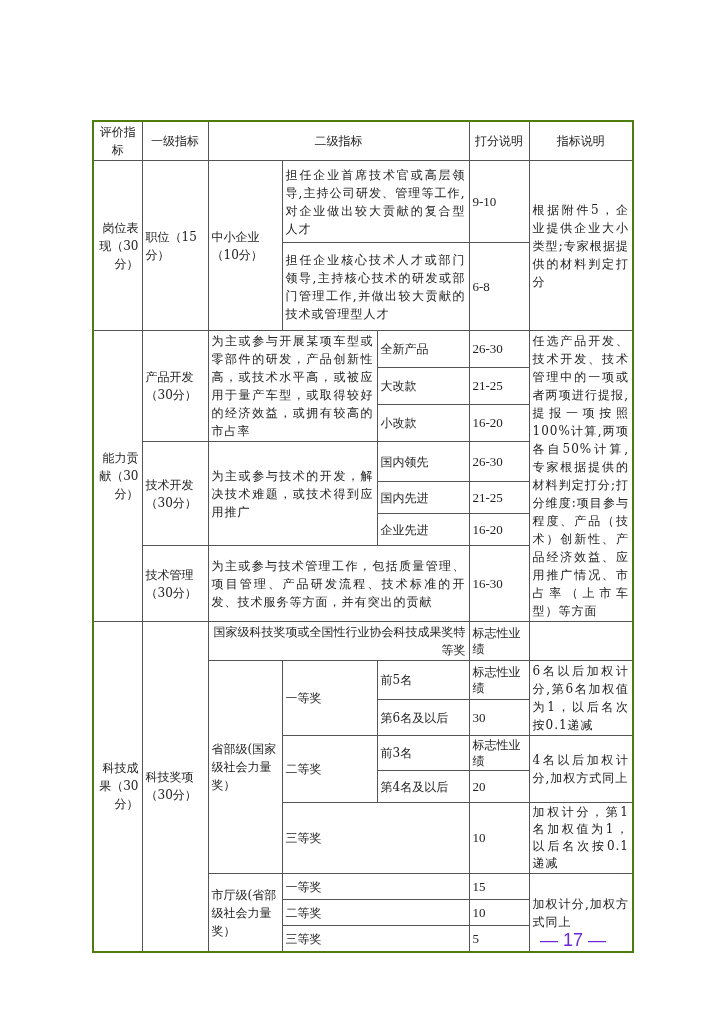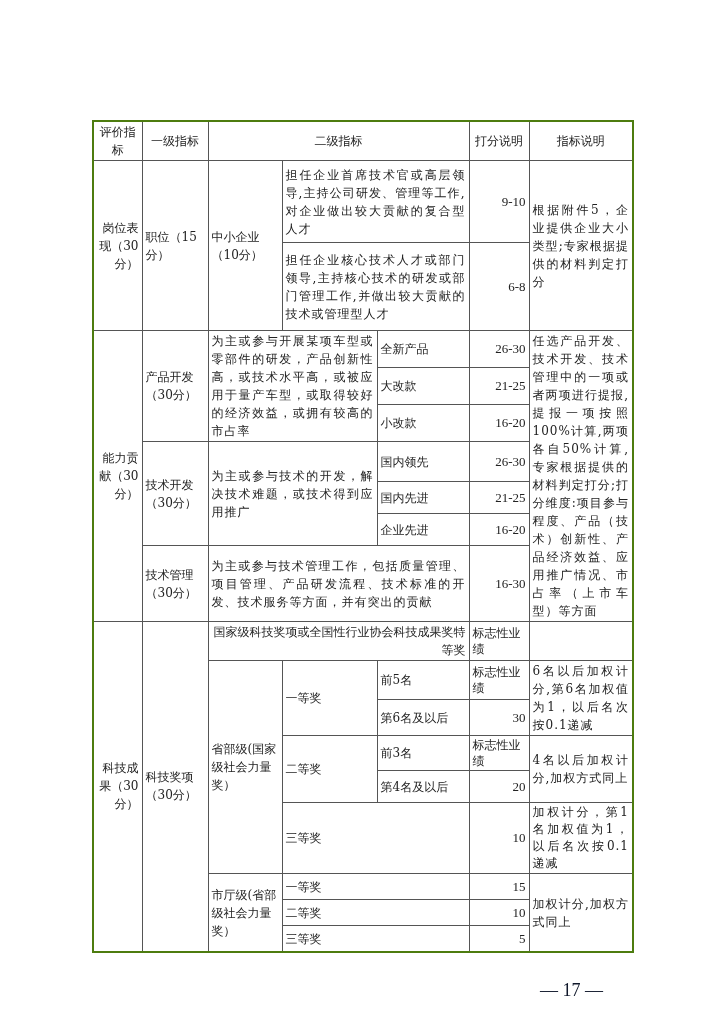--- a/index.html
+++ b/index.html
@@ -4,23 +4,23 @@
 <style>
   html, body { margin:0; padding:0; }
   body { width:724px; height:1024px; background:#ffffff; position:relative; overflow:hidden;
          font-family:"DejaVu Serif","Liberation Serif",serif; color:#222; }
   table.main { position:absolute; left:92px; top:120px; border-collapse:collapse; table-layout:fixed;
                width:540px; border:2px solid #4d7c0f; font-size:12px; }
   table.main td { border:1px solid #555; padding:1px 3px; vertical-align:middle; line-height:18px; }
   .c { text-align:left; }
   .l { text-align:right; }
   .hd { font-family:"DejaVu Sans","Liberation Sans",sans-serif; font-size:12px; text-align:center; line-height:16px; }
-  .num { font-family:"Liberation Serif",serif; font-size:13px; text-align:right;margin-left:44px; }
+  .num { font-family:"Liberation Serif",serif; font-size:13px; text-align:left;margin-left:44px; }
   .just { text-align:justify; letter-spacing:1px; }
-  .pn { position:absolute; left:540px; top:980px; font-family:Liberation Serif, serif; font-size:18px; color:#0f172a; }
+  .pn { position:absolute; left:540px; top:930px; font-family:Liberation Sans, sans-serif; font-size:18px; color:#6d28d9; }
 </style>
 </head>
 <body>
 
 <table class="main">
   <colgroup>
     <col style="width:49px">
       <col style="width:66px">
       <col style="width:74px">
       <col style="width:41px">

